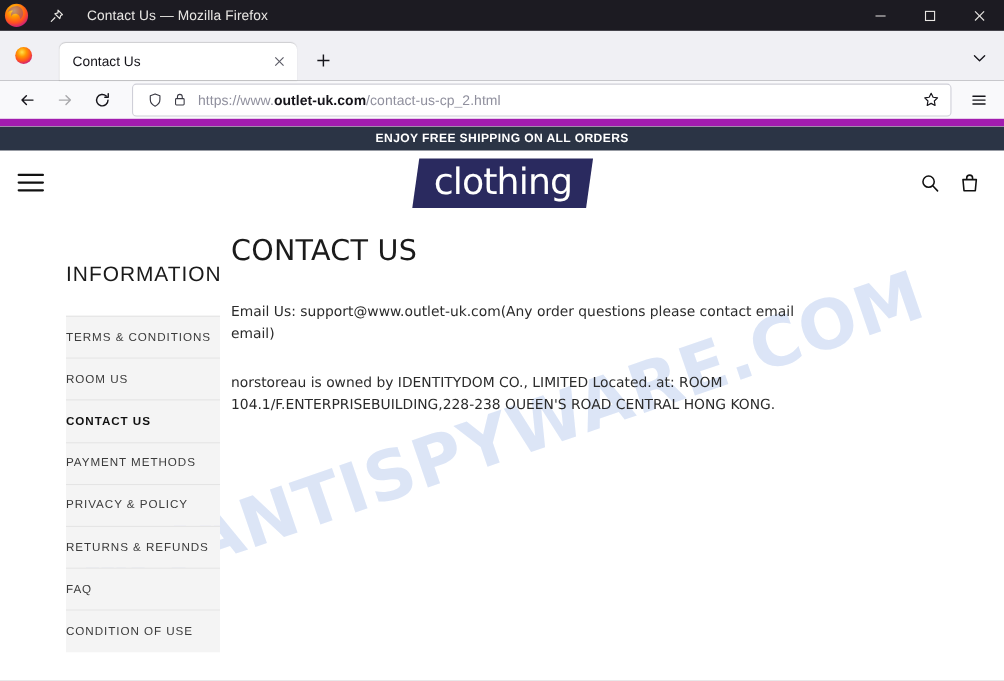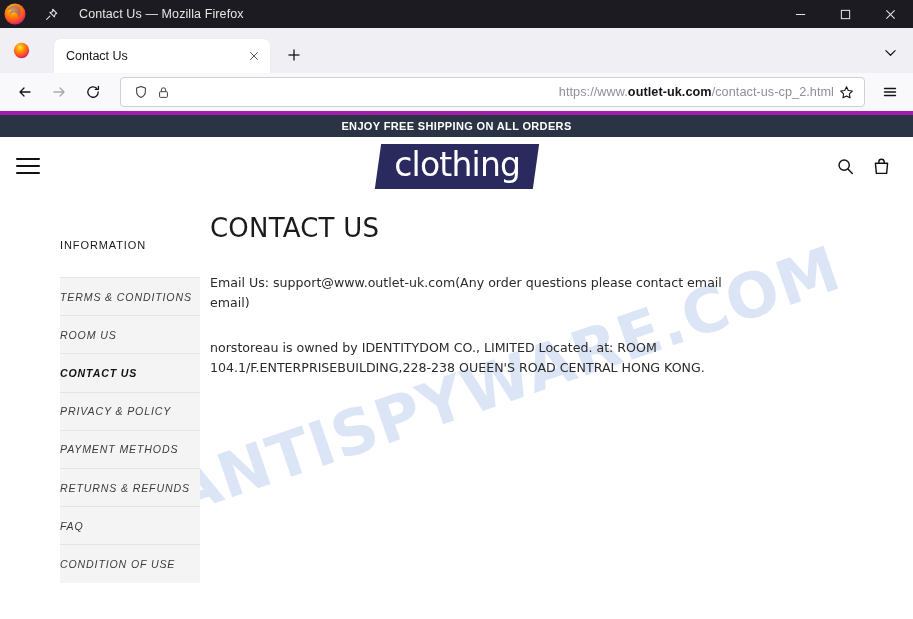--- a/index.html
+++ b/index.html
@@ -131,22 +131,21 @@
   }
 
   
   .navbar {
     height: 42px;
     background: #f9f9fb;
     display: flex;
     align-items: center;
     flex: 0 0 42px;
     padding: 0 8px;
-    border-bottom: 4px solid #a21caf;
-    text-align: right;
+    border-bottom: 7px solid #a21caf;
   }
   .nav-btn {
     width: 34px; height: 32px;
     display: flex; align-items: center; justify-content: center;
     border-radius: 4px;
     flex: 0 0 34px;
   }
   .nav-btn.disabled { opacity: 0.35; }
   .urlbar {
     flex: 1;
@@ -274,38 +273,37 @@
     height: calc(100% - 80px);
   }
 
   .sidebar {
     width: 200px;
     flex: 0 0 200px;
     padding-left: 60px;
     padding-top: 40px;
   }
   .sidebar-heading {
-    font-size: 11px;
+    font-size: 19px;
     color: #1a1a1a;
     letter-spacing: 0.9px;
     font-weight: 400;
     margin-bottom: 26px;
   }
   .nav-list { list-style: none; }
   .nav-item {
     background: #f4f4f4;
     border-top: 1px solid #e4e4e4;
     height: 38.2px;
     display: flex;
     align-items: center;
     font-size: 10.6px;
     letter-spacing: 0.85px;
     color: #3b3b3b;
     white-space: nowrap;
-    font-style: italic;
   }
   .nav-item:first-child { border-top: 1px solid #e4e4e4; }
   .nav-item.active {
     color: #111111;
     font-weight: 700;
   }
 
   .content {
     flex: 1;
     padding-left: 10px;
@@ -503,22 +501,22 @@
     <div class="watermark">MYANTISPYWARE.COM</div>
 
     <div class="page-body">
 
       <aside class="sidebar">
         <div class="sidebar-heading">INFORMATION</div>
         <ul class="nav-list">
           <li class="nav-item">TERMS &amp; CONDITIONS</li>
           <li class="nav-item">ROOM US</li>
           <li class="nav-item active">CONTACT US</li>
+          <li class="nav-item">PAYMENT METHODS</li>
           <li class="nav-item">PRIVACY &amp; POLICY</li>
-          <li class="nav-item">PAYMENT METHODS</li>
           <li class="nav-item">RETURNS &amp; REFUNDS</li>
           <li class="nav-item">FAQ</li>
           <li class="nav-item">CONDITION OF USE</li>
         </ul>
       </aside>
 
       <main class="content">
         <h1 class="page-title">CONTACT US</h1>
         <p class="para">Email Us: support@www.outlet-uk.com(Any order questions please contact email email)</p>
         <p class="para second">norstoreau is owned by IDENTITYDOM CO., LIMITED Located. at: ROOM 104.1/F.ENTERPRISEBUILDING,228-238 OUEEN'S ROAD CENTRAL HONG KONG.</p>

